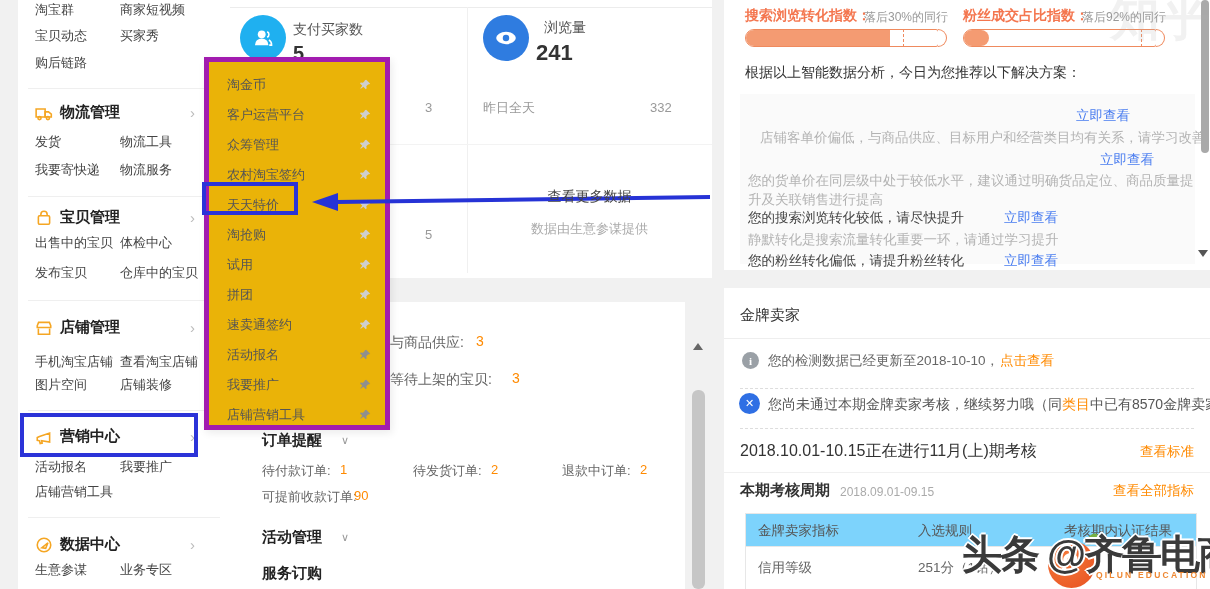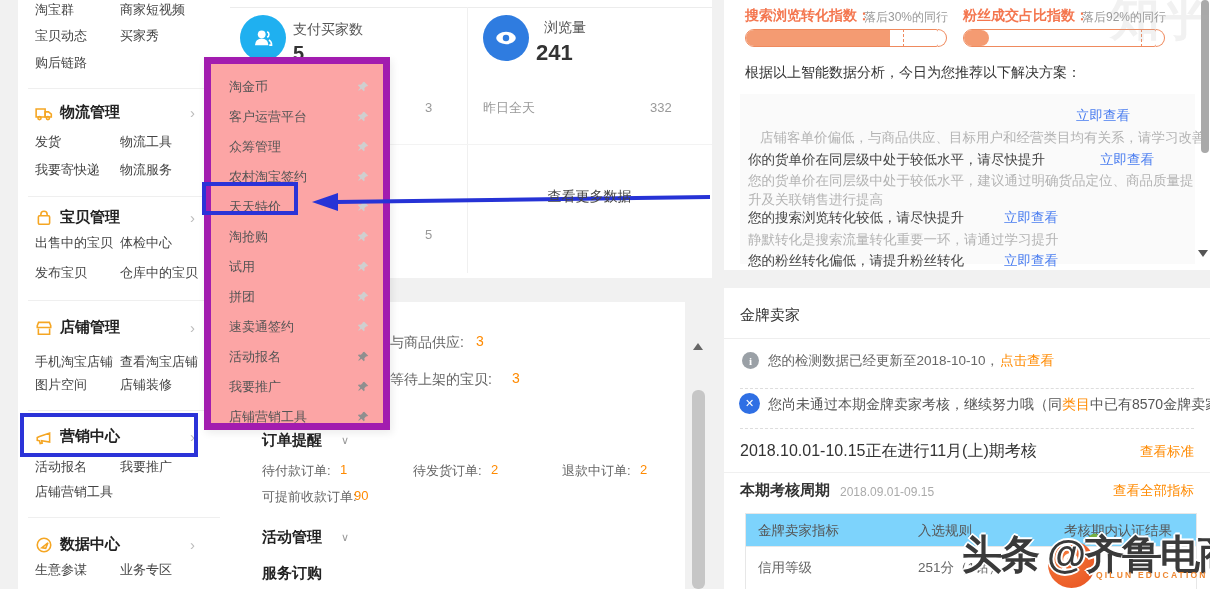--- a/index.html
+++ b/index.html
@@ -148,20 +148,21 @@
     </div>
     <span class="abs t14" style="left:306px;top:18px;margin-left:8px;">浏览量</span>
     <span class="abs bold" style="left:306px;top:40px;font-size:22px;color:#333;">241</span>
     <span class="abs t13" style="left:253px;top:99px;color:#999;">昨日全天</span>
     <span class="abs t13 right" style="left:420px;top:99px;width:40px;color:#999;">332</span>
 
     <span class="abs t13" style="left:12px;top:226px;color:#999;">昨日全天</span>
     <span class="abs t13 right" style="left:195px;top:226px;width:30px;color:#999;">5</span>
 
     <span class="abs dark lnk" style="left:237px;top:188px;width:245px;text-align:center;font-size:14px;z-index:56;">查看更多数据</span>
+    <span class="abs" style="left:237px;top:220px;width:245px;text-align:center;font-size:13px;color:#aaa;">数据由生意参谋提供</span>
   </div>
 
   <div class="panel" style="left:230px;top:302px;width:455px;height:287px;">
     <span class="abs t14" style="left:160px;top:31px;color:#666;">与商品供应:</span>
     <span class="abs orange lnk" style="left:246px;top:31px;font-size:14px;">3</span>
 
     <span class="abs t14" style="left:160px;top:68px;color:#666;">等待上架的宝贝:</span>
     <span class="abs orange lnk" style="left:282px;top:68px;font-size:14px;">3</span>
 
     <span class="abs stitle" style="left:32px;top:129px;">订单提醒</span>
@@ -202,21 +203,20 @@
       <div class="bar-dash" style="left:92%;"></div>
       <div class="bar-cap"></div>
     </div>
 
     <span class="abs" style="left:21px;top:64px;font-size:14px;color:#333;">根据以上智能数据分析，今日为您推荐以下解决方案：</span>
 
     <div class="abs" style="left:16px;top:94px;width:455px;height:170px;background:#fafafa;"></div>
 
     <span class="recrow blue-link lnk" style="left:352px;top:106px;">立即查看</span>
     <span class="recrow muted" style="left:24px;top:128px;margin-left:12px;">店铺客单价偏低，与商品供应、目标用户和经营类目均有关系，请学习改善</span>
-    <span class="recrow dark" style="left:24px;top:150px;">你的货单价在同层级中处于较低水平，请尽快提升</span>
     <span class="recrow blue-link lnk" style="left:376px;top:150px;">立即查看</span>
     <span class="recrow muted" style="left:24px;top:171px;width:448px;white-space:normal;">您的货单价在同层级中处于较低水平，建议通过明确货品定位、商品质量提升及关联销售进行提高</span>
     <span class="recrow dark" style="left:24px;top:208px;">您的搜索浏览转化较低，请尽快提升</span>
     <span class="recrow blue-link lnk" style="left:280px;top:208px;">立即查看</span>
     <span class="recrow muted" style="left:24px;top:230px;">静默转化是搜索流量转化重要一环，请通过学习提升</span>
     <span class="recrow dark" style="left:24px;top:251px;">您的粉丝转化偏低，请提升粉丝转化</span>
     <span class="recrow blue-link lnk" style="left:280px;top:251px;">立即查看</span>
 
     <div class="scroll-thumb" style="left:477px;top:0;width:8px;height:153px;background:#a9a9a9;"></div>
     <div class="abs tri-down" style="left:474px;top:250px;"></div>
@@ -256,21 +256,21 @@
         <span class="abs tbl-h" style="left:318px;top:8px;">考核期内认证结果</span>
       </div>
       <div class="abs" style="left:0;top:32px;width:450px;height:44px;">
         <span class="abs tbl-c" style="left:12px;top:13px;">信用等级</span>
         <span class="abs tbl-c" style="left:172px;top:13px;">251分（1钻）</span>
         <span class="abs tbl-c" style="left:318px;top:13px;"></span>
       </div>
     </div>
   </div>
 
-  <div class="abs" style="left:204px;top:57px;width:186px;height:373px;background:#fca5a5;border:7px solid #a21caf;box-shadow:2px 3px 8px rgba(0,0,0,.08);z-index:40;padding-top:8px;box-sizing:border-box;">
+  <div class="abs" style="left:204px;top:57px;width:186px;height:373px;background:#eab308;border:5px solid #a21caf;box-shadow:2px 3px 8px rgba(0,0,0,.08);z-index:40;padding-top:8px;box-sizing:border-box;">
     <div class="dd-item">
       <span>淘金币</span>
       <svg class="pin" viewBox="0 0 12 12" fill="#cfcfcf">
           <path d="M7.2 0.8l4 4-1.4.7-.5-.3-2 2 .4 2-.9 1-2.4-2.4-2.6 2-.5-.5 2-2.6L.9 4.3l1-.9 2 .4 2-2-.3-.5z"></path>
         </svg>
     </div>
     <div class="dd-item">
       <span>客户运营平台</span>
       <svg class="pin" viewBox="0 0 12 12" fill="#cfcfcf">
           <path d="M7.2 0.8l4 4-1.4.7-.5-.3-2 2 .4 2-.9 1-2.4-2.4-2.6 2-.5-.5 2-2.6L.9 4.3l1-.9 2 .4 2-2-.3-.5z"></path>

